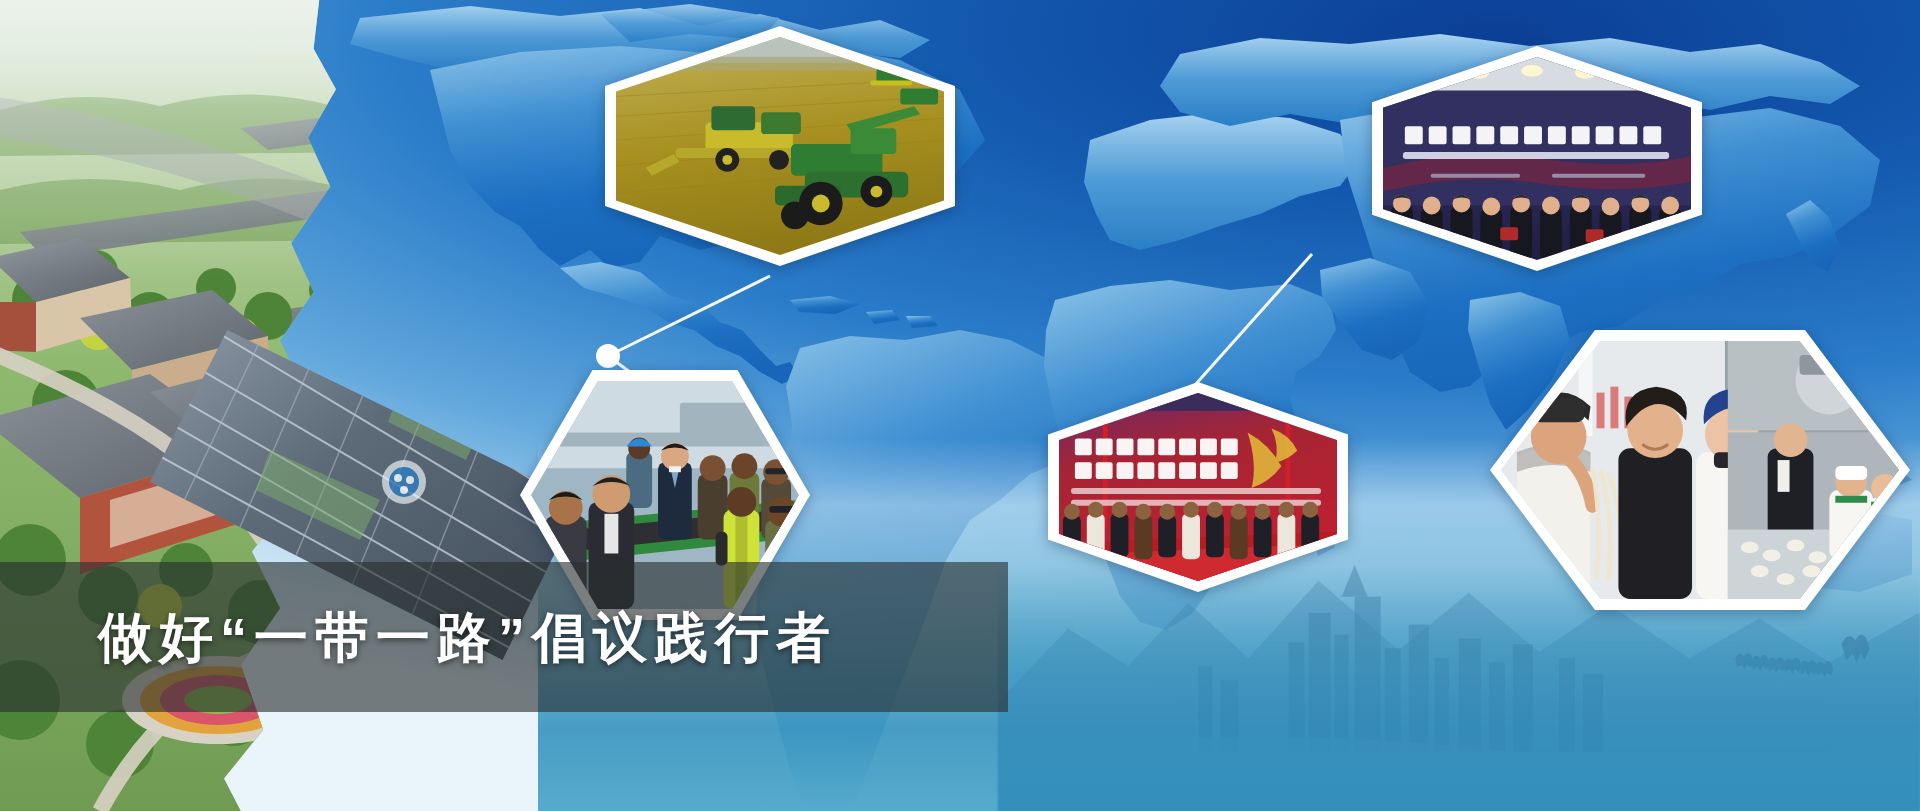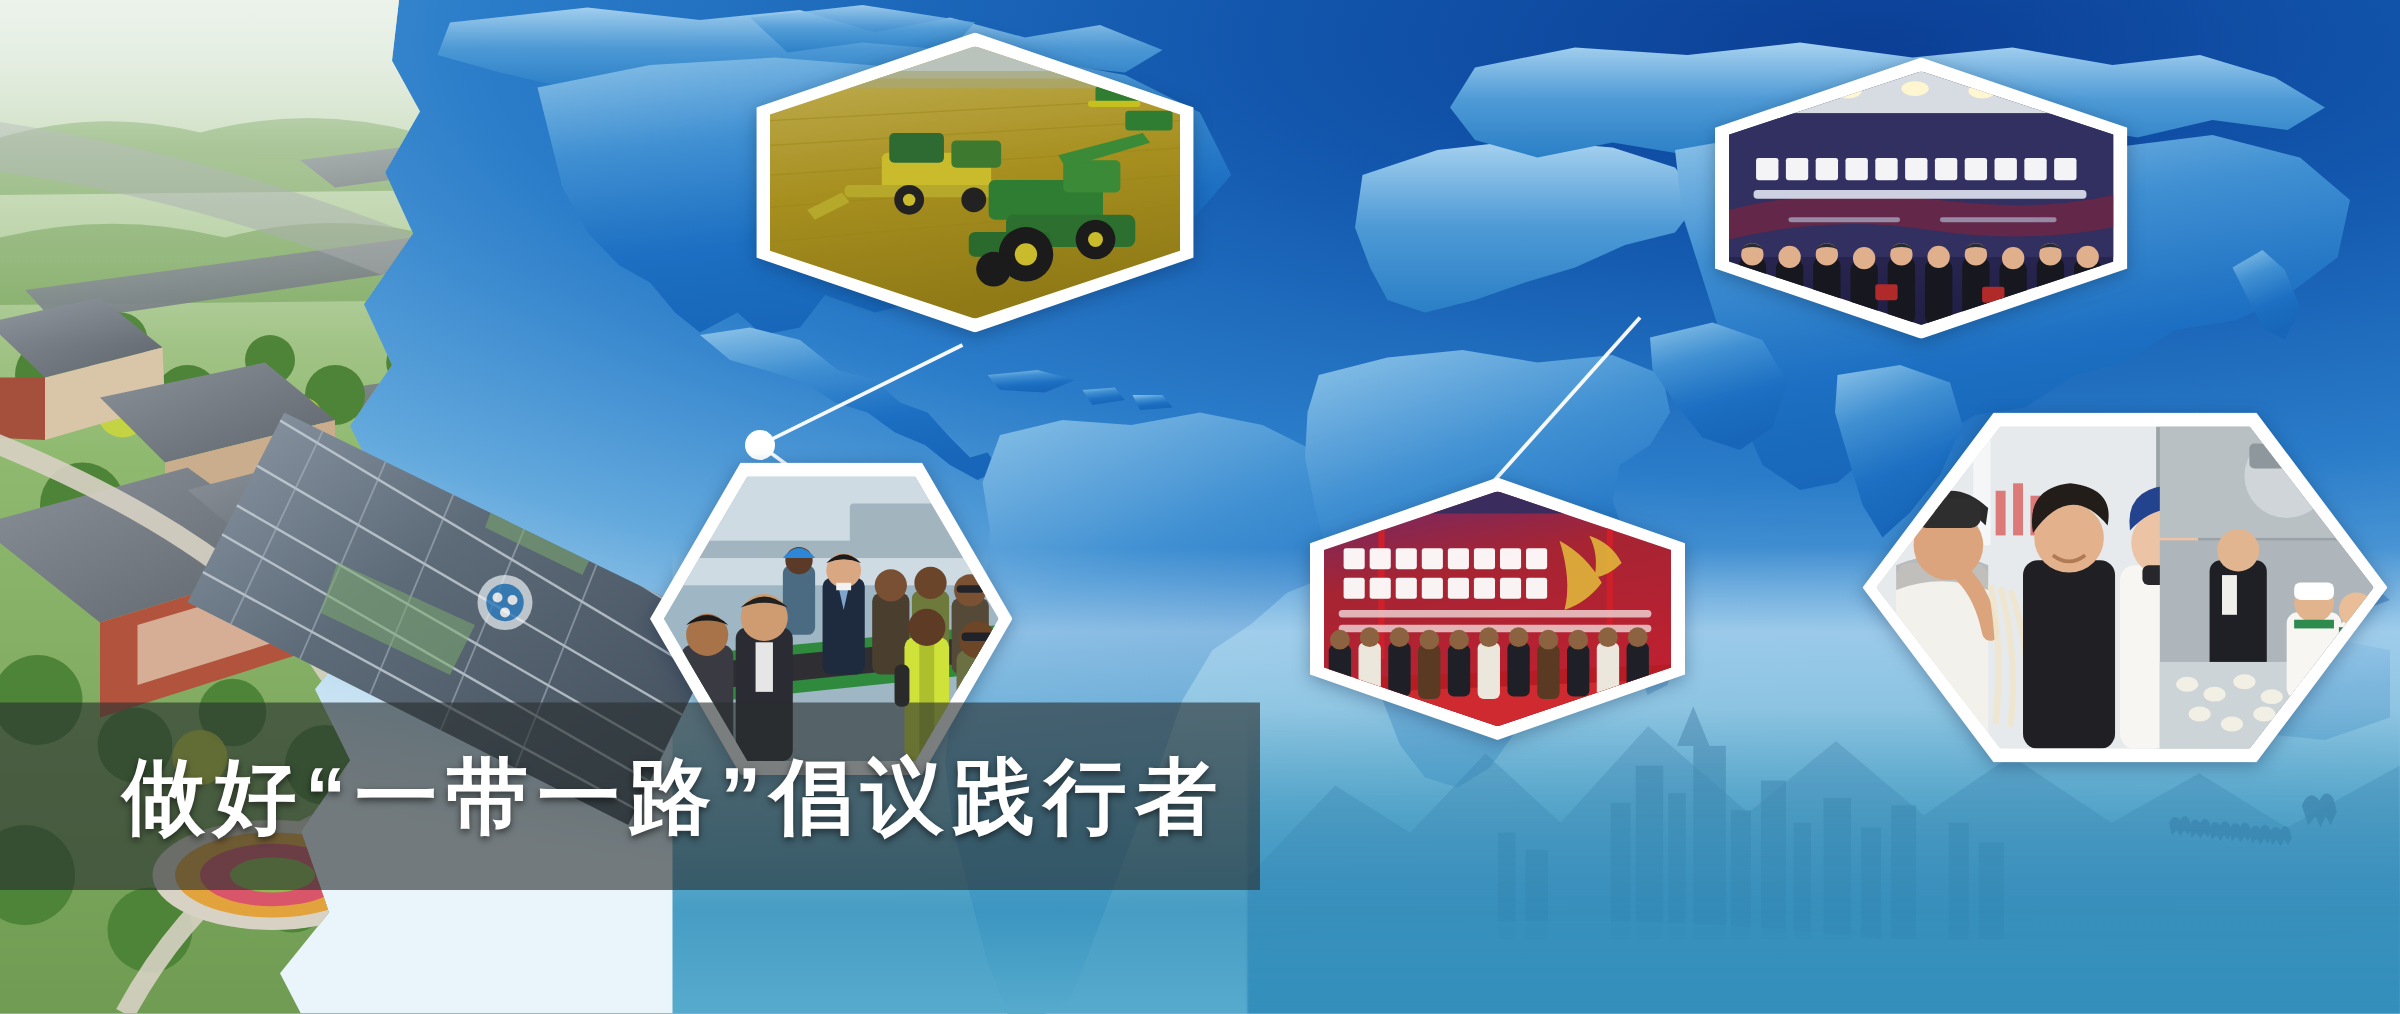--- a/index.html
+++ b/index.html
@@ -103,21 +103,21 @@
     position:absolute;
     left:0; top:562px; width:1008px; height:150px;
     background:rgba(41,46,46,.62);
     display:flex; align-items:center;
   }
   .title-text{
     margin-left:98px;
     color:#ffffff;
     font-family:"Liberation Sans", sans-serif;
     font-weight:700;
-    font-size:66px;
+    font-size:54px;
     letter-spacing:7px;
     line-height:1;
     white-space:nowrap;
     text-shadow:0 2px 6px rgba(0,0,0,.55);
   }
 </style>
 </head>
 <body>
 
 <div id="stage">

